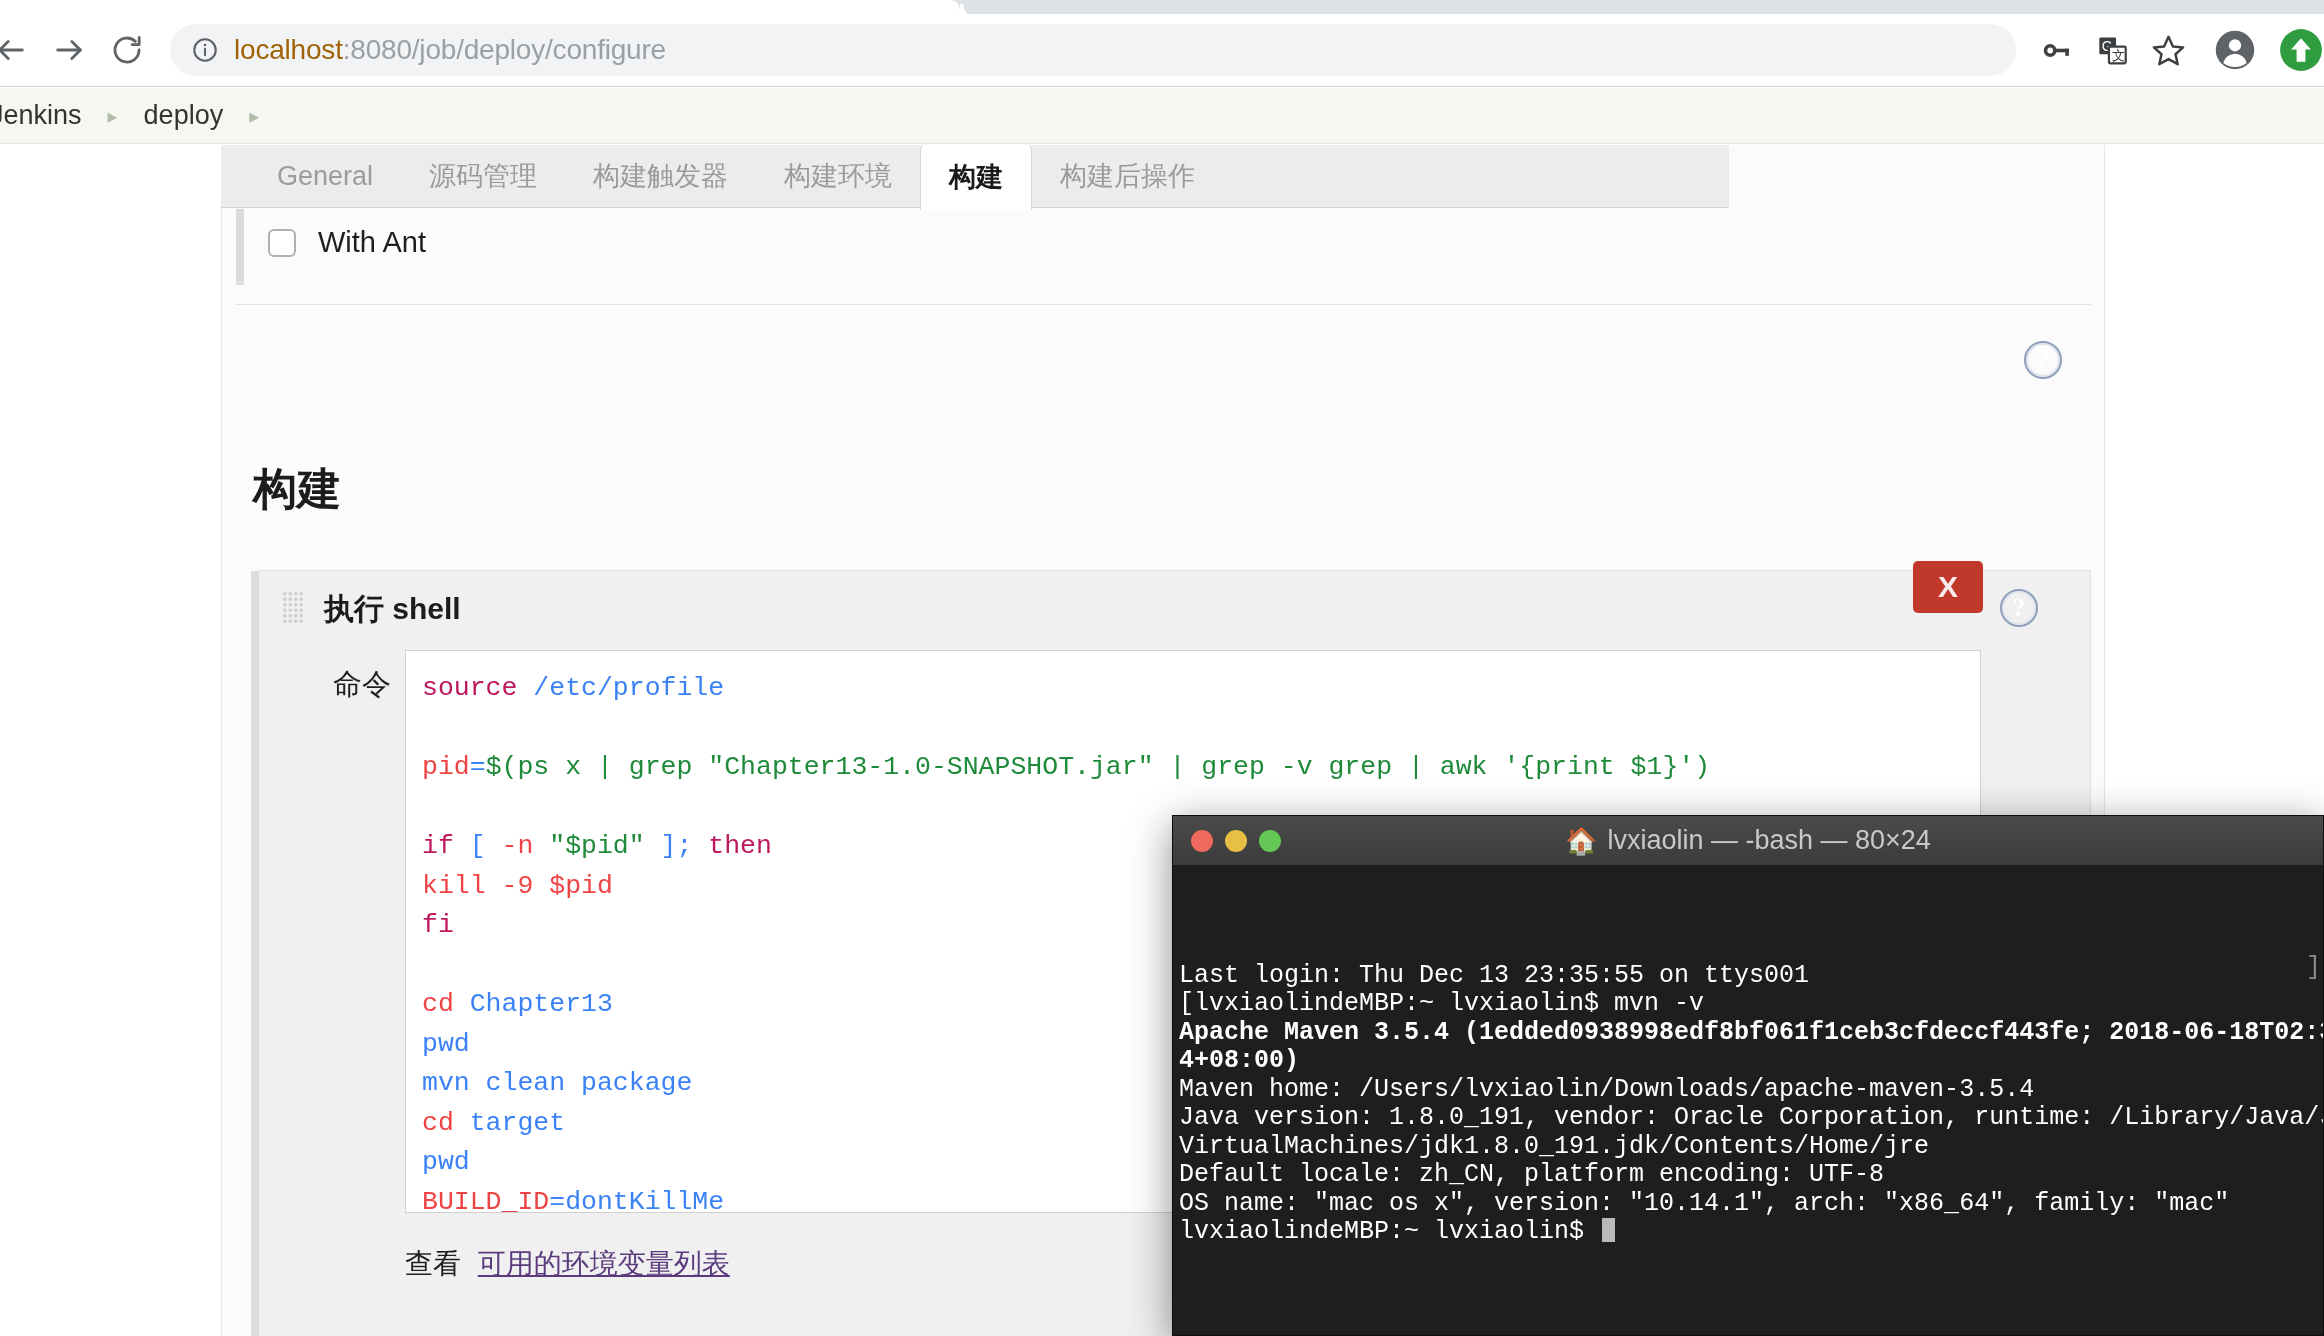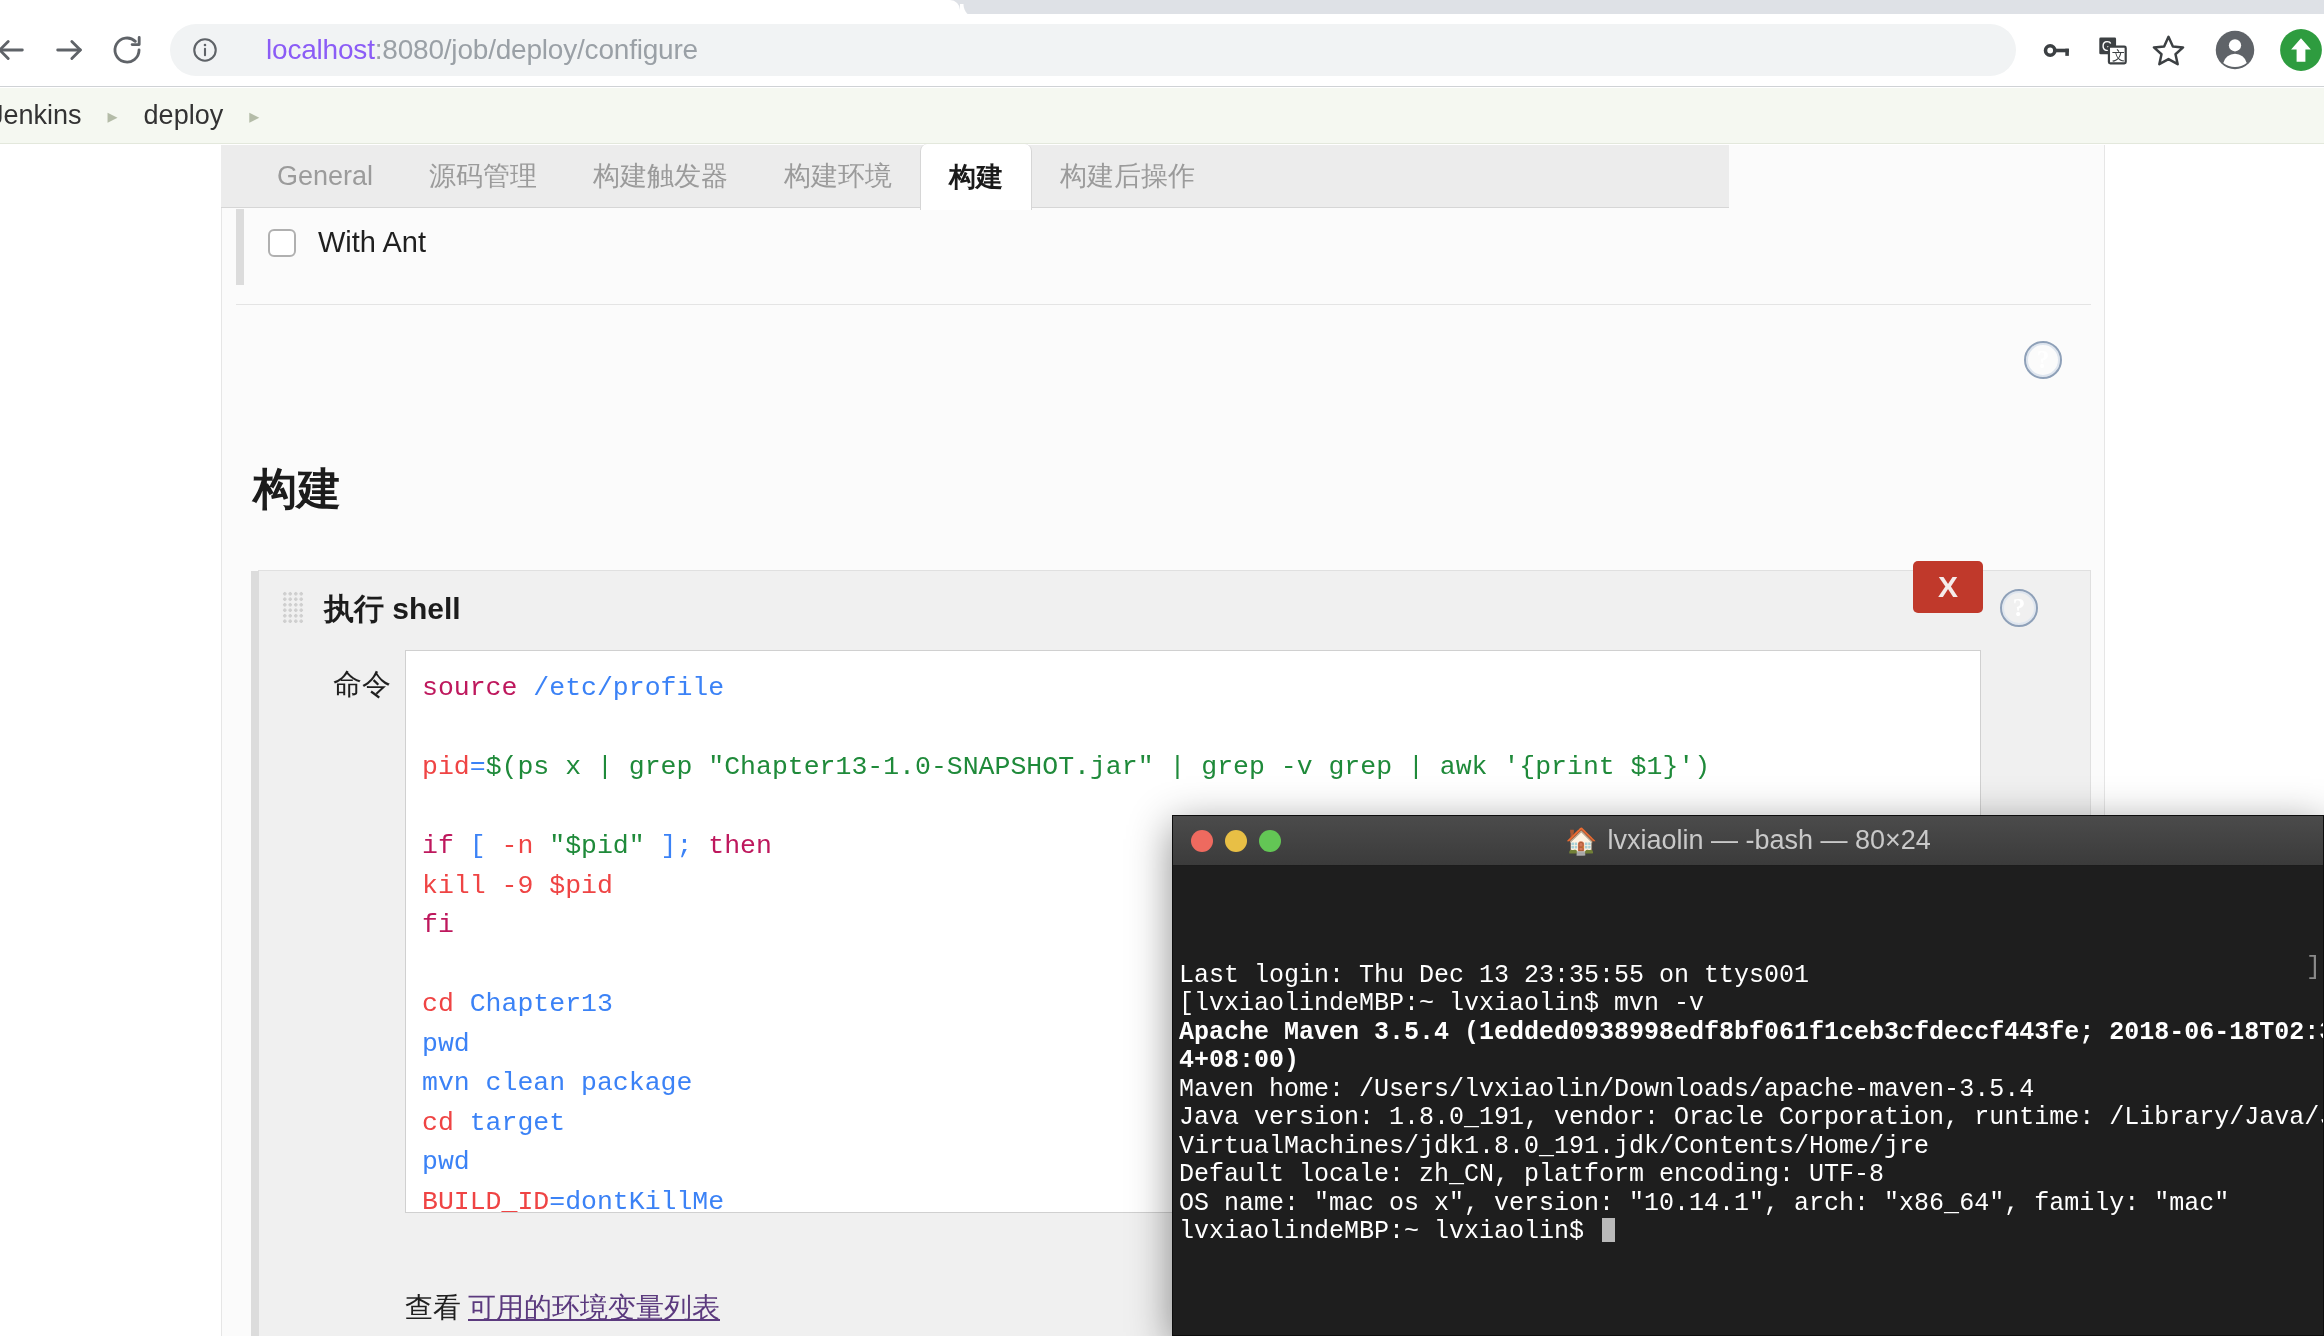--- a/index.html
+++ b/index.html
@@ -34,21 +34,21 @@
   #omnibox {
     flex:1 1 auto; height:52px; margin:0 12px 0 14px; background:#f1f3f4;
     border-radius:26px; display:flex; align-items:center; padding:0 18px;
     min-width:0;
   }
   #info-icon { width:34px; height:34px; flex:0 0 auto; display:flex; align-items:center; justify-content:center; color:#5f6368; }
   #url-text {
     font-family:"Liberation Sans", sans-serif; font-size:28px; color:#9aa0a6;
     white-space:nowrap; overflow:hidden; padding-left:12px; letter-spacing:-0.2px;
   }
-  #url-text .host { color:#8b5cf6;margin-left:32px; }
+  #url-text .host { color:#a16207; }
   .omni-action { width:56px; height:56px; display:flex; align-items:center; justify-content:center;
                  color:#3c4043; flex:0 0 auto; }
   #profile-btn { width:66px; height:66px; display:flex; align-items:center; justify-content:center; flex:0 0 auto; margin-left:6px;}
   #ext-btn { width:66px; height:66px; display:flex; align-items:center; justify-content:center; flex:0 0 auto; margin-right:-10px;}
 
   
   #page { position:absolute; left:0; top:88px; width:2324px; height:1248px; background:#ffffff; overflow:hidden; }
 
   #breadcrumb-bar {
     position:absolute; left:0; top:0; width:2324px; height:56px;
@@ -154,21 +154,21 @@
     font-size:26.5px; line-height:39.5px; color:#1a1a1a;
     white-space:pre; margin:0;
   }
   .kw-purple { color:#be185d; }
   .kw-blue   { color:#ef4444;margin-top:28px; }
   .kw-green  { color:#1f8a3a; }
   .kw-dark   { color:#3b82f6; }
 
   #env-note {
     position:absolute; left:405px; top:1100px;
-    font-size:28px; color:#1f1f1f; font-family:Liberation Serif, serif;margin-top:44px;
+    font-size:28px; color:#1f1f1f; font-family:Liberation Mono, monospace;
   }
   #env-link { color:#5b3a7e; text-decoration:underline; }
 
   
   #terminal {
     position:absolute; left:1172px; top:815px; width:1152px; height:521px;
     background:#1e1e1e;
     box-shadow: 0 10px 40px rgba(0,0,0,0.45);
     border:1px solid #0d0d0d;
     overflow:hidden;

